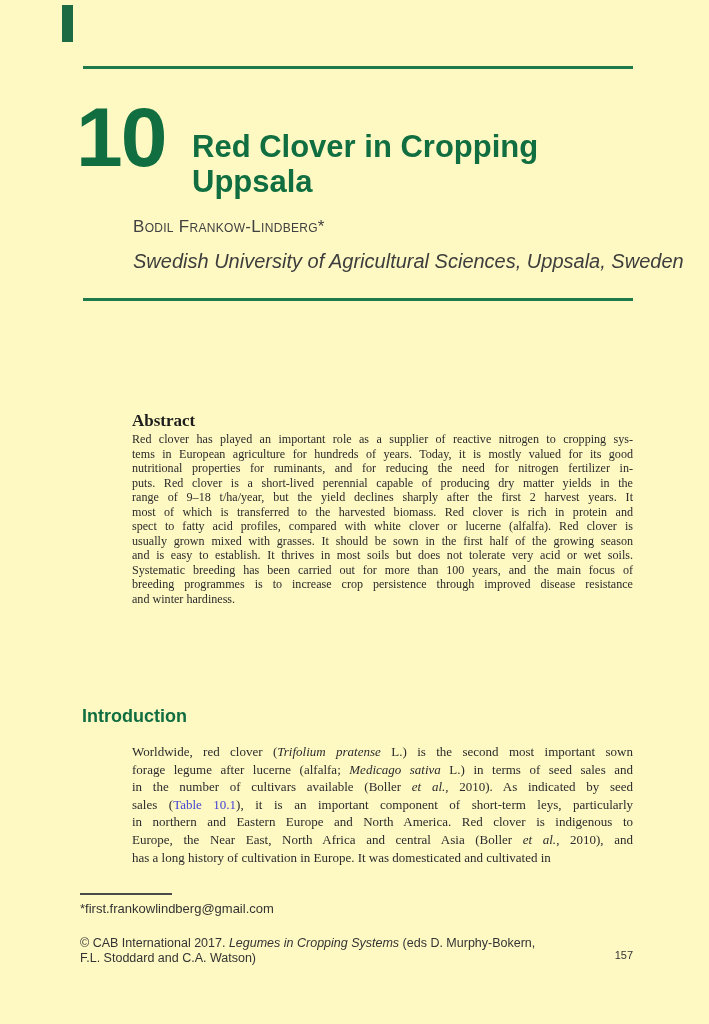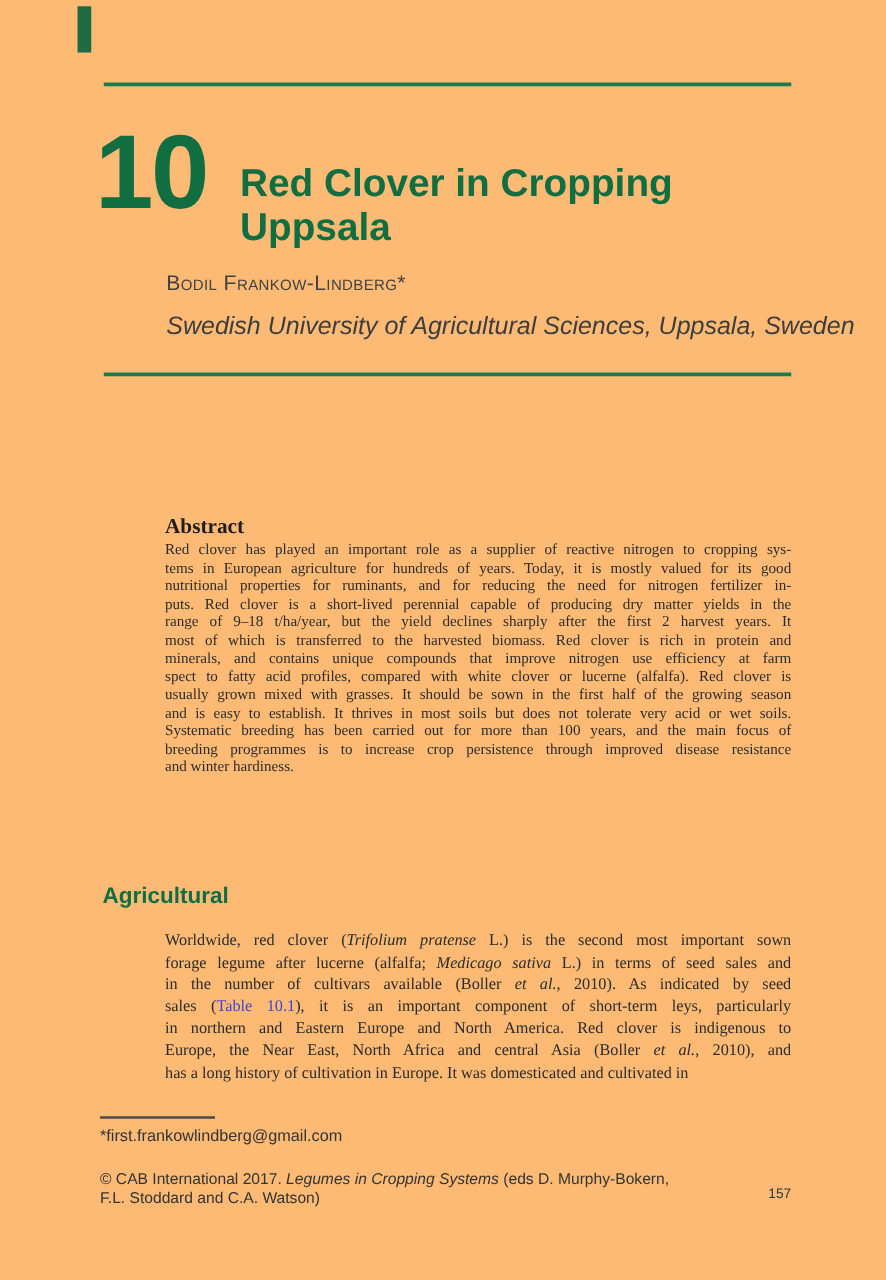--- a/index.html
+++ b/index.html
@@ -6,21 +6,21 @@
     --green:#116e41;
     --rule-green:#1e7a4a;
     --link:#4444d4;
     --ink:#2b2b2b;
     --gray-ink:#414141;
   }
   html,body{margin:0;padding:0;background:#fff;}
   .page{
     position:relative;
     width:709px;height:1024px;
-    background:#fdba74;
+    background:#fef9c3;
     overflow:hidden;
     font-family:"Liberation Serif", serif;
   }
   .abs{position:absolute;}
   
   .accent-bar{left:62px;top:5px;width:11px;height:37px;background:#1d6b43;}
   .rule-top{left:83px;top:66px;width:550px;height:3px;background:var(--rule-green);}
   .rule-mid{left:83px;top:298px;width:550px;height:3px;background:var(--rule-green);}
   .chapter-number{
     left:76px;top:95px;
@@ -110,31 +110,30 @@
 
   <div class="abs abstract">
     <div class="abstract-heading">Abstract</div>
     <div class="abstract-body">
         <div class="tline"><span>Red clover has played an important role as a supplier of reactive nitrogen to cropping sys-</span></div>
         <div class="tline"><span>tems in European agriculture for hundreds of years. Today, it is mostly valued for its good</span></div>
         <div class="tline"><span>nutritional properties for ruminants, and for reducing the need for nitrogen fertilizer in-</span></div>
         <div class="tline"><span>puts. Red clover is a short-lived perennial capable of producing dry matter yields in the</span></div>
         <div class="tline"><span>range of 9–18 t/ha/year, but the yield declines sharply after the first 2 harvest years. It</span></div>
         <div class="tline"><span>most of which is transferred to the harvested biomass. Red clover is rich in protein and</span></div>
-        <div class="tline"><span>minerals, and contains unique compounds that improve nitrogen use efficiency at farm</span></div>
         <div class="tline"><span>spect to fatty acid profiles, compared with white clover or lucerne (alfalfa). Red clover is</span></div>
         <div class="tline"><span>usually grown mixed with grasses. It should be sown in the first half of the growing season</span></div>
         <div class="tline"><span>and is easy to establish. It thrives in most soils but does not tolerate very acid or wet soils.</span></div>
         <div class="tline"><span>Systematic breeding has been carried out for more than 100 years, and the main focus of</span></div>
         <div class="tline"><span>breeding programmes is to increase crop persistence through improved disease resistance</span></div>
         <div class="tline tlast"><span>and winter hardiness.</span></div>
       </div>
   </div>
 
-  <div class="abs intro-heading">Agricultural</div>
+  <div class="abs intro-heading">Introduction</div>
 
   <div class="abs intro-body">
       <div class="tline"><span>Worldwide, red clover (</span><span class="i">Trifolium pratense</span><span> L.) is the second most important sown</span></div>
       <div class="tline"><span>forage legume after lucerne (alfalfa; </span><span class="i">Medicago sativa</span><span> L.) in terms of seed sales and</span></div>
       <div class="tline"><span>in the number of cultivars available (Boller </span><span class="i">et al.</span><span>, 2010). As indicated by seed</span></div>
       <div class="tline"><span>sales (</span><span class="link">Table 10.1</span><span>), it is an important component of short-term leys, particularly</span></div>
       <div class="tline"><span>in northern and Eastern Europe and North America. Red clover is indigenous to</span></div>
       <div class="tline"><span>Europe, the Near East, North Africa and central Asia (Boller </span><span class="i">et al.</span><span>, 2010), and</span></div>
       <div class="tline tlast"><span>has a long history of cultivation in Europe. It was domesticated and cultivated in</span></div>
     </div>

